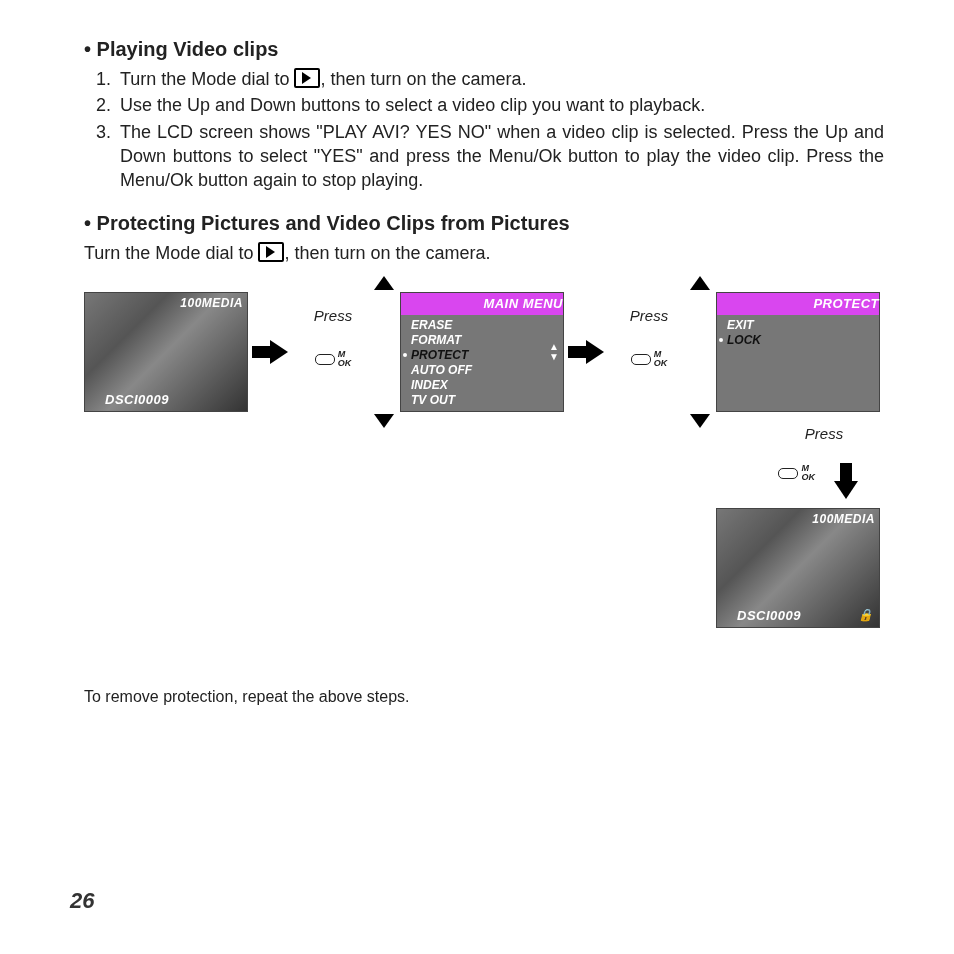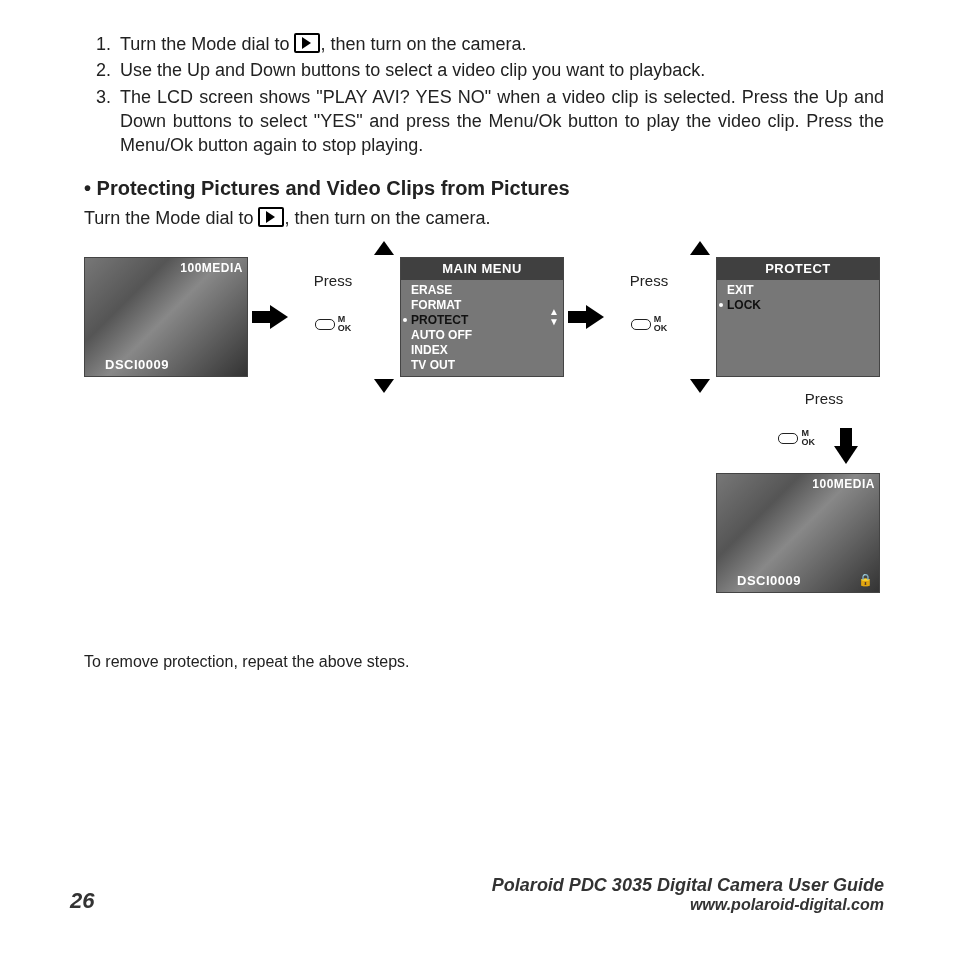--- a/index.html
+++ b/index.html
@@ -53,20 +53,21 @@
     border-top: 6px solid transparent;
     border-bottom: 6px solid transparent;
   }
   .body-text {
     margin: 2px 0 8px 14px;
   }
   .diagram {
     margin: 10px 0 10px 14px;
     height: 400px;
     position: relative;
+    font-style: italic;
   }
   
   .lcd-photo {
     position: absolute;
     width: 162px;
     height: 118px;
     background: linear-gradient(135deg,#777 0%, #555 30%, #888 50%, #333 100%);
     border: 1px solid #444;
     color: #fff;
     font-family: Arial, sans-serif;
@@ -96,22 +97,22 @@
     width: 162px;
     height: 118px;
     background: #777;
     border: 1px solid #444;
     color: #fff;
     font-family: Arial, sans-serif;
     font-size: 12px;
     font-weight: bold;
   }
   .lcd-menu .menu-header {
-    background: #404040;
-    text-align: center;
+    background: #d946ef;
+    text-align: right;
     padding: 2px 0 3px 0;
     font-size: 13px;
     letter-spacing: 0.5px;
   }
   .lcd-menu .menu-body {
     padding: 3px 0 0 10px;
     line-height: 1.25;
   }
   .lcd-menu .menu-body div {
     position: relative;
@@ -234,20 +235,21 @@
   }
   .after-diagram {
     margin: 0 0 0 14px;
     font-size: 16px;
   }
 </style>
 </head>
 <body>
 
 <div class="page">
+  <div class="section-title">• Playing Video clips</div>
   <ol>
     <li>
         <span class="li-body">
       <span>Turn the Mode dial to </span><span class="play-icon"></span><span>, then turn on the camera.</span>
     </span>
       </li>
     <li>
         <span class="li-body">Use the Up and Down buttons to select a video clip you want to playback.</span>
       </li>
     <li>
@@ -319,17 +321,13 @@
       <div class="lock-ic">🔒</div>
     </div>
 
   </div>
 
   <div class="after-diagram">To remove protection, repeat the above steps.</div>
 </div>
 
 <div class="footer">
   <div class="pg">26</div>
-  <div class="right">
-    <span>Polaroid PDC 3035 Digital Camera User Guide</span>
-    <span class="url">www.polaroid-digital.com</span>
-  </div>
 </div>
 
 </body></html>

